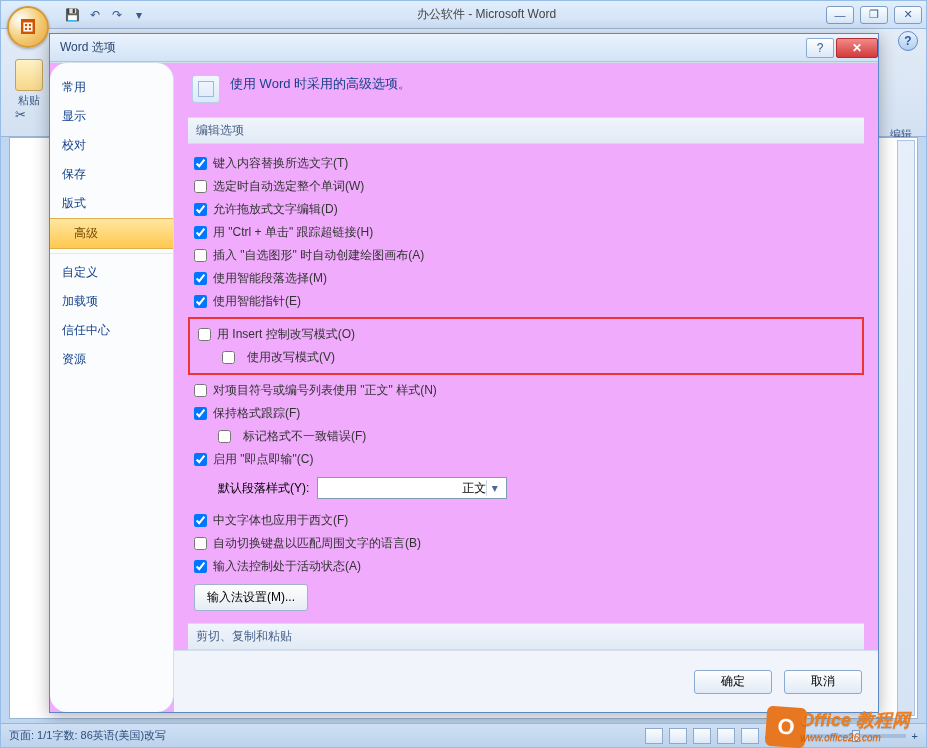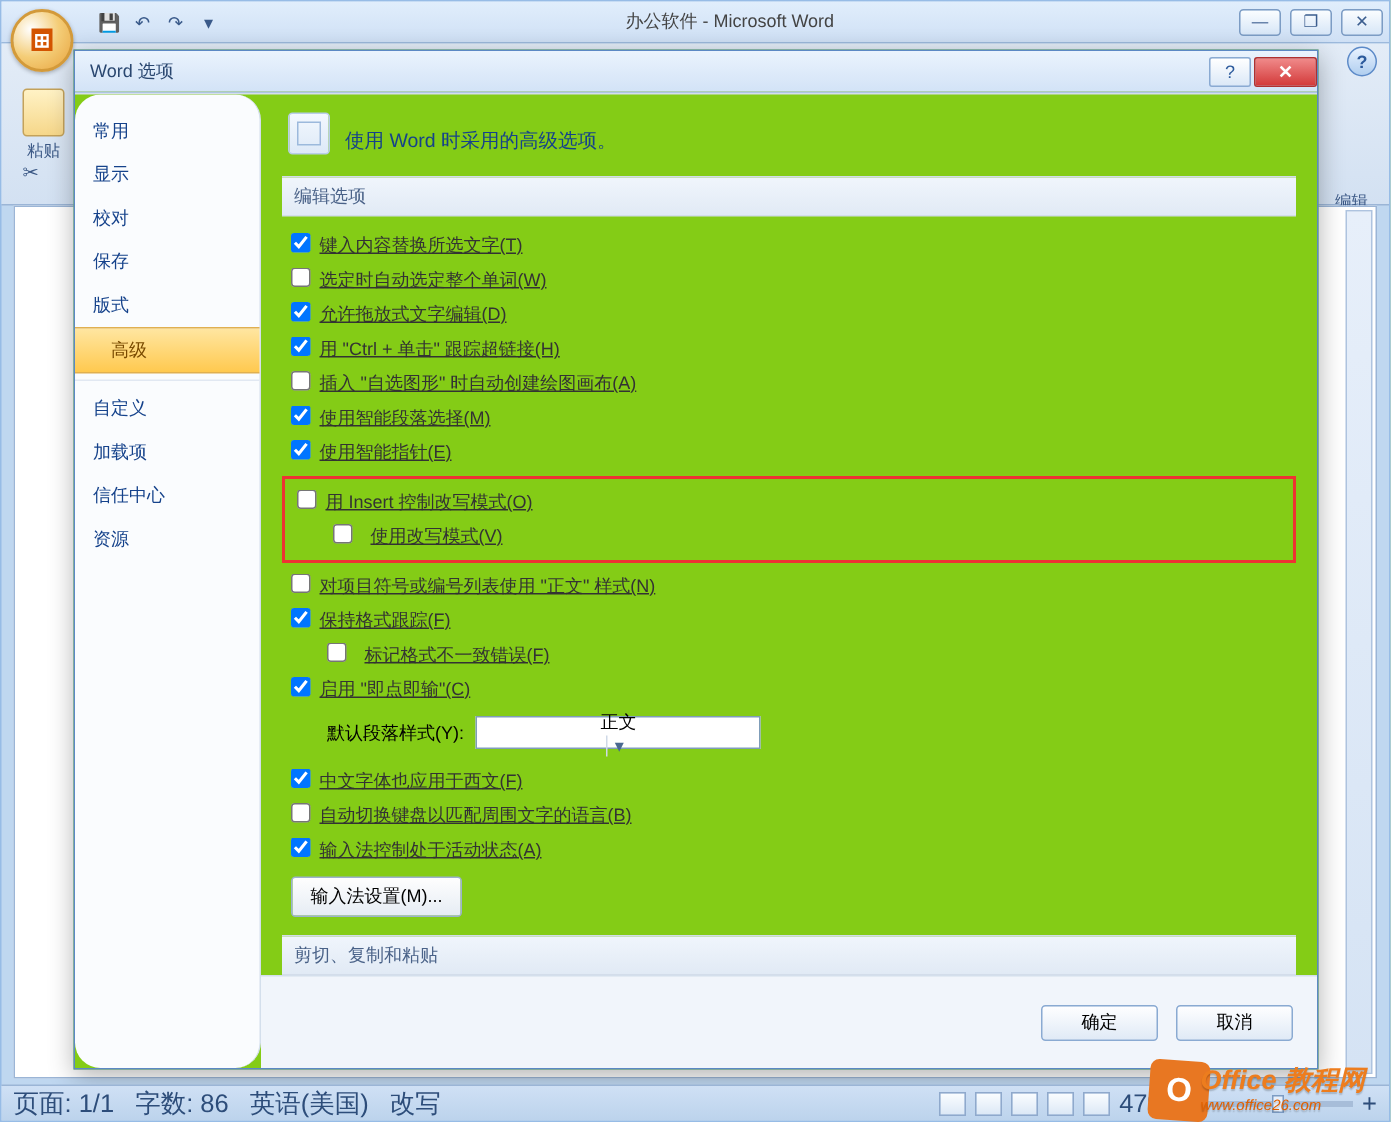--- a/index.html
+++ b/index.html
@@ -22,56 +22,56 @@
     .paste-group { position: absolute; left: 14px; top: 30px; text-align: center; font-size: 11px; color: #3c5986; }
     .paste-icon { width: 28px; height: 32px; border: 1px solid #c4a25a; background: linear-gradient(#fff2c5,#f6d78a); border-radius: 3px; margin: 0 auto 2px; }
     .scissors { position: absolute; left: 14px; top: 106px; font-size: 13px; color: #3c5986; }
     .edit-label { position: absolute; right: 14px; top: 98px; font-size: 11px; color: #3c5986; }
 
     
     .docarea { position: absolute; top: 136px; left: 8px; right: 8px; bottom: 28px; background: #fff; border: 1px solid #9bb5d6; }
     .docarea::after { content: ""; position: absolute; right: 2px; top: 2px; bottom: 2px; width: 16px; background: linear-gradient(#e7effa,#d5e3f4); border: 1px solid #aec3df; }
 
     
-    .dialog { position: absolute; left: 48px; top: 32px; width: 830px; height: 680px; background: #84cc16; border: 1px solid #5b88c4; box-shadow: 0 4px 16px rgba(0,0,0,.3); display: flex; flex-direction: column; }
+    .dialog { position: absolute; left: 48px; top: 32px; width: 830px; height: 680px; background: #f0abfc; border: 1px solid #5b88c4; box-shadow: 0 4px 16px rgba(0,0,0,.3); display: flex; flex-direction: column; }
     .dlg-titlebar { height: 28px; background: linear-gradient(#eaf3fd,#d3e3f7); border-bottom: 1px solid #adc5e2; display: flex; align-items: center; padding: 0 0 0 10px; font-size: 12px; color: #2a4770; }
     .dlg-title-left { flex: 1; }
     .dlg-help { width: 28px; height: 20px; border: 1px solid #8aaad2; background: linear-gradient(#fff,#dbe8f7); display: flex; align-items: center; justify-content: center; color: #2c5a9c; font-size: 12px; border-radius: 2px; margin-right: 2px; }
     .dlg-close { width: 42px; height: 20px; border: 1px solid #b03030; background: linear-gradient(#f08a8a,#d33a3a); display: flex; align-items: center; justify-content: center; color: #fff; font-weight: bold; border-radius: 2px; }
 
     .dlg-body { flex: 1; display: flex; border-top: 1px solid #d4dfec; overflow: hidden; }
     .dlg-nav { width: 124px; border-right: 1px solid #d4dfec; padding-top: 10px; background: #fafcfe; border-radius: 17px; }
     .nav-item { padding: 6px 12px; font-size: 12px; color: #15428b; cursor: pointer; }
     .nav-item.sep { border-top: 1px solid #e1e8f2; margin-top: 4px; padding-top: 10px; }
     .nav-item.active { background: linear-gradient(#ffe6a1,#ffc94f); color: #7a4a00; border: 1px solid #e0b050; border-left: none; border-right: none; padding-left: 24px; }
 
     .dlg-content { flex: 1; display: flex; flex-direction: column; overflow: hidden; }
-    .content-head { display: flex; align-items: flex-end; gap: 10px; padding: 12px 18px 14px; color: #15428b; font-size: 13px; }
+    .content-head { display: flex; align-items: flex-start; gap: 10px; padding: 12px 18px 14px; color: #15428b; font-size: 13px; }
     .content-head .hicon { width: 28px; height: 28px; border: 1px solid #b8cde8; background: linear-gradient(#f3f8fe,#dde9f7); border-radius: 3px; position: relative; }
     .content-head .hicon::after { content: ""; position: absolute; left: 5px; top: 5px; width: 14px; height: 14px; border: 1px solid #9cb9dc; }
 
     .scroll { flex: 1; overflow-y: auto; padding: 0 14px 8px 14px; }
     .section-title { background: linear-gradient(#f0f5fc,#e1eaf5); border: 1px solid #d3ddea; border-left: none; border-right: none; padding: 4px 8px; font-size: 12px; color: #4a6288; margin-bottom: 8px; }
 
-    .opt { display: flex; align-items: flex-start; gap: 6px; padding: 3px 6px; font-size: 12px; color: #333; text-decoration: underline; }
+    .opt { display: flex; align-items: center; gap: 6px; padding: 3px 6px; font-size: 12px; color: #333; }
     .opt input[type=checkbox] { width: 13px; height: 13px; }
     .opt.ind { padding-left: 30px; gap: 12px; }
     .redbox { border: 2px solid #e33; padding: 4px 2px; margin: 4px 0; }
 
     .row-select { display: flex; align-items: center; gap: 8px; padding: 6px 6px 10px 30px; font-size: 12px; }
-    .select-box { width: 190px; height: 22px; border: 1px solid #7f9db9; background: #fff; display: flex; align-items: center; padding: 0 4px; justify-content: center; font-size: 12px; flex-direction: column; }
+    .select-box { width: 190px; height: 22px; border: 1px solid #7f9db9; background: #fff; display: flex; align-items: center; padding: 0 4px; justify-content: flex-end; font-size: 12px; }
     .select-box .dd { width: 16px; height: 16px; border-left: 1px solid #cfd9e7; display: flex; align-items: center; justify-content: center; color: #4a6990; }
 
     .ime-btn { margin: 6px 0 12px 6px; padding: 4px 12px; font-size: 12px; border: 1px solid #9cb2ce; background: linear-gradient(#fefefe,#e6ecf4); border-radius: 3px; }
 
     .dlg-footer { height: 62px; border-top: 1px solid #d4dfec; display: flex; align-items: center; justify-content: flex-end; gap: 12px; padding: 0 16px; background: #f1f5fb; }
     .btn { min-width: 78px; height: 24px; border: 1px solid #8aaad2; background: linear-gradient(#fefeff,#e0eaf6); border-radius: 3px; font-size: 12px; }
 
     
-    .statusbar { position: absolute; left: 0; right: 0; bottom: 0; height: 24px; background: linear-gradient(#cfe0f5,#bcd3ec); border-top: 1px solid #9bb5d6; display: flex; align-items: center; font-size: 17px; color: #2d4d7a; padding: 4px 8px; gap: 14px; }
+    .statusbar { position: absolute; left: 0; right: 0; bottom: 0; height: 24px; background: linear-gradient(#cfe0f5,#bcd3ec); border-top: 1px solid #9bb5d6; display: flex; align-items: center; font-size: 11px; color: #2d4d7a; padding: 4px 8px; gap: 0; }
     .status-right { margin-left: auto; display: flex; align-items: center; gap: 6px; }
     .sb-icon { width: 18px; height: 16px; border: 1px solid #8fa9cc; background: linear-gradient(#fafdff,#dce8f6); }
     .zoom-track { width: 100px; height: 4px; background: #a7bdd9; position: relative; }
     .zoom-thumb { position: absolute; left: 46px; top: -4px; width: 8px; height: 12px; background: #e8f0fb; border: 1px solid #7c9cc4; }
 
     .watermark { position: absolute; right: 16px; bottom: 4px; font-size: 18px; font-weight: bold; font-style: italic; color: #ed7d1e; text-shadow: 0 1px 1px rgba(0,0,0,.2); }
     .watermark small { display: block; font-size: 10px; color: #e06000; font-weight: normal; }
     .ologo { position: absolute; right: 120px; bottom: 0; width: 40px; height: 40px; background: #e87722; border-radius: 6px; transform: rotate(4deg); display: flex; align-items: center; justify-content: center; color: #fff; font-size: 22px; font-weight: bold; }
 
     

